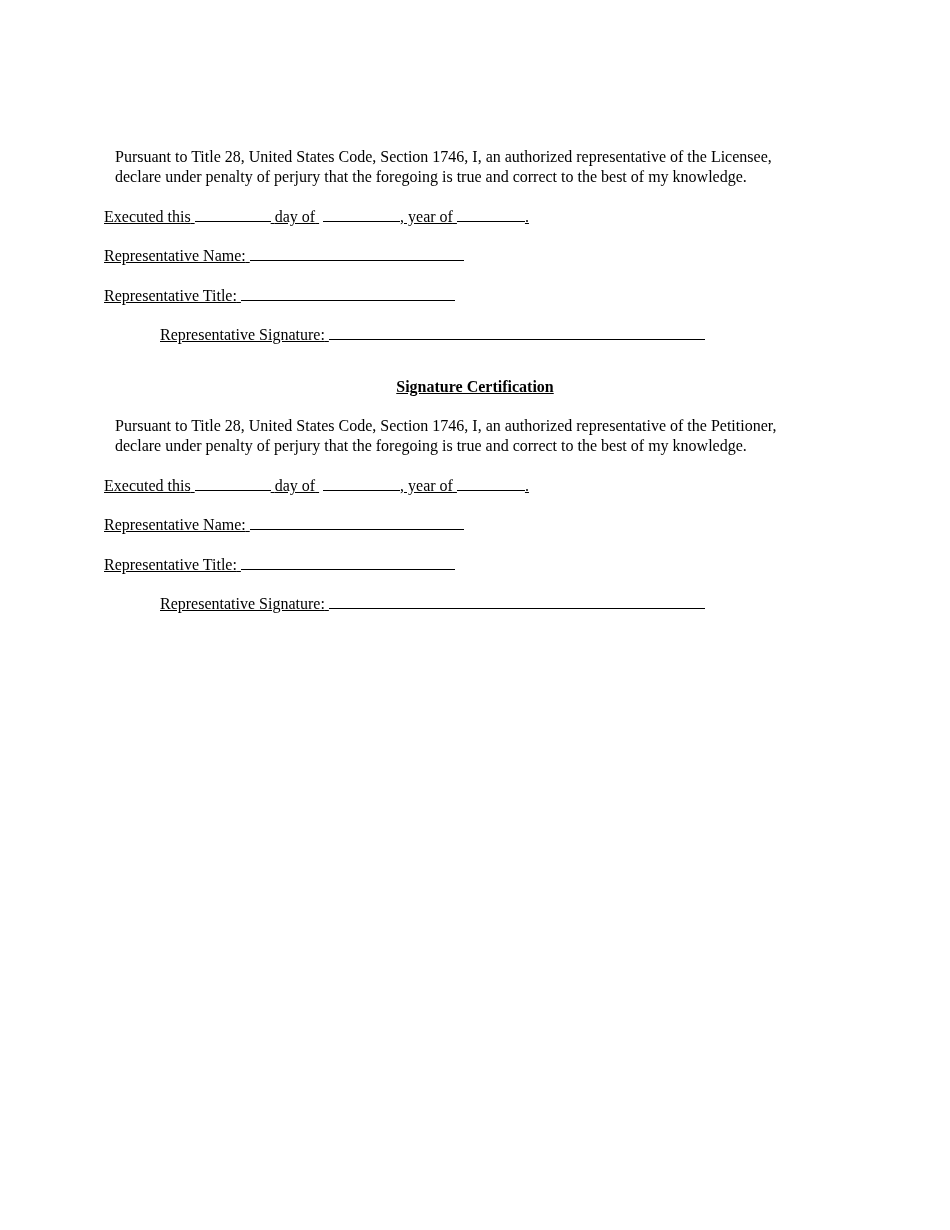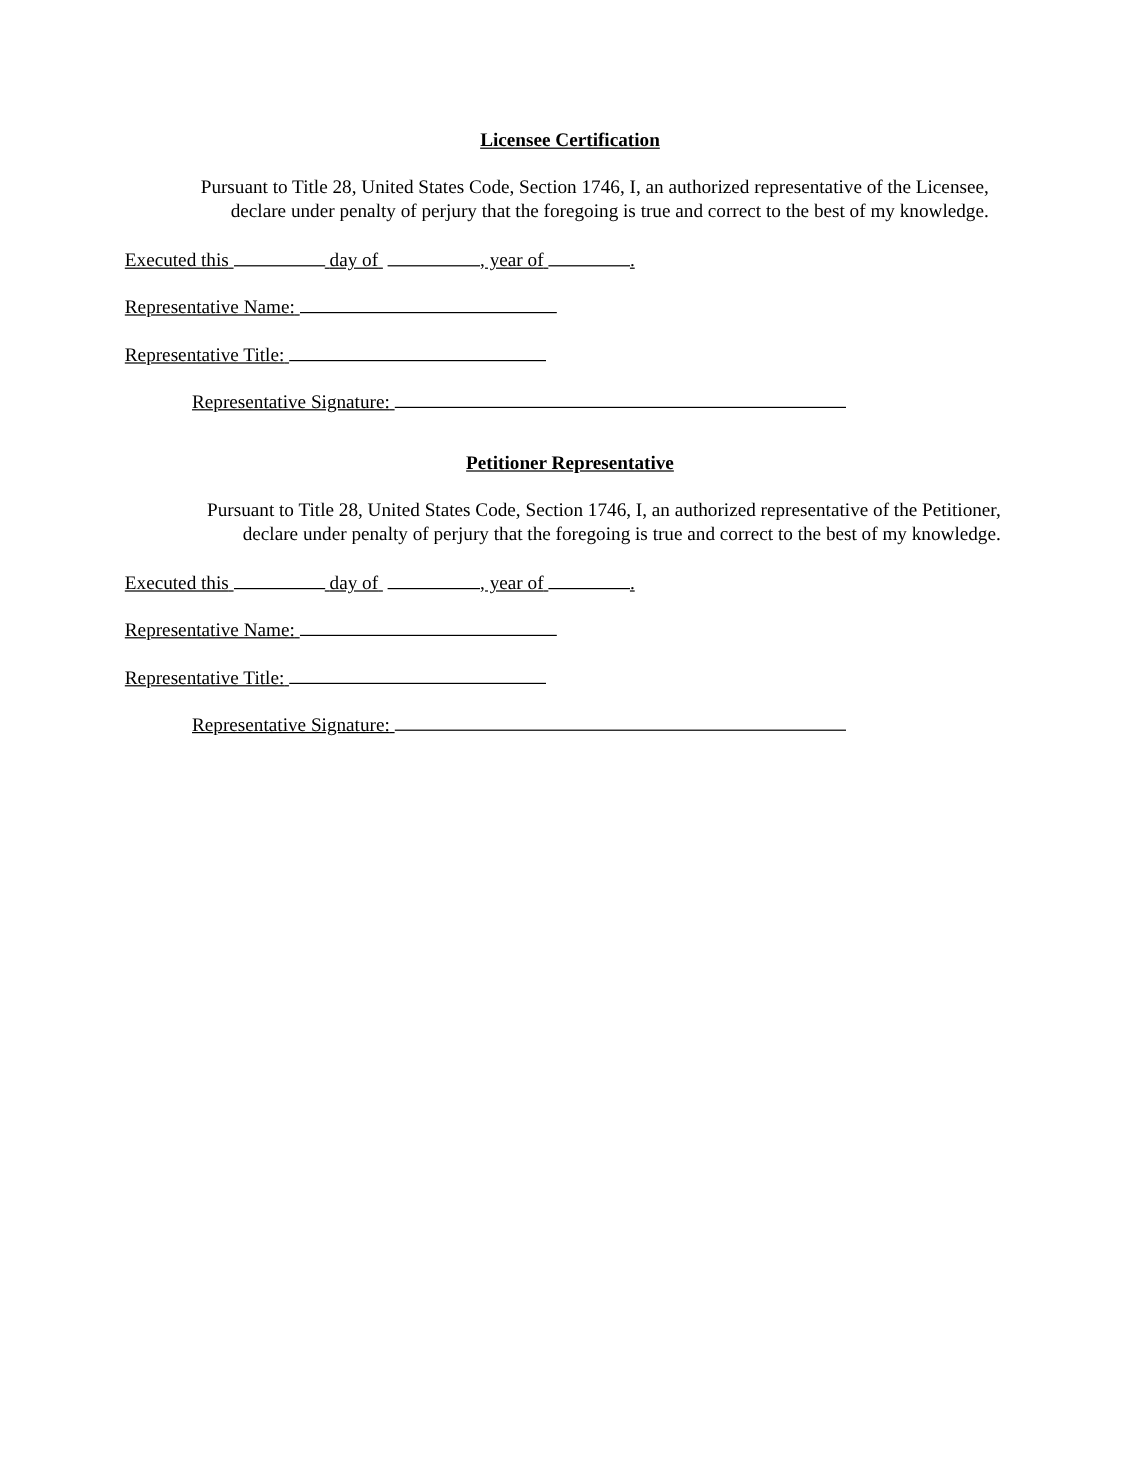--- a/index.html
+++ b/index.html
@@ -1,28 +1,27 @@
 <!DOCTYPE html>
 <html><head>
 <meta charset="utf-8">
 <style>
   html, body { margin: 0; padding: 0; background: #ffffff; }
   body { width: 950px; height: 1230px; position: relative; font-family: "Liberation Serif", serif; color: #000; font-size: 16px; }
   .page { position: absolute; left: 0; top: 0; width: 950px; height: 1230px; }
   .heading { position: absolute; left: 0; width: 950px; text-align: center; font-weight: bold; text-decoration: underline; font-size: 16px; line-height: 20px; }
-  .para { position: absolute; left: 104px; width: 720px; line-height: 20px; text-align: right; }
+  .para { position: absolute; left: 115px; width: 720px; line-height: 20px; }
   .line { position: absolute; line-height: 20px; white-space: nowrap; text-decoration: underline; }
   .blank { display: inline-block; border-bottom: 1px solid #000; height: 15px; vertical-align: baseline; }
 </style>
 </head>
 <body>
 
 <div class="page">
 
-  <div class="heading" style="top:108px;">Licensee Certification</div>
   <div class="para" style="top:147px;">
     <div>Pursuant to Title 28, United States Code, Section 1746, I, an authorized representative of the Licensee,</div>
     <div>declare under penalty of perjury that the foregoing is true and correct to the best of my knowledge.</div>
   </div>
   <div class="line" style="left:104px; top:206px;">
     <span>Executed this</span>
     <span class="blank" style="width:76px;"></span>
     <span>day of</span>
     <span class="blank" style="width:77px; margin-left:4px;"></span><span>, year of</span>
     <span class="blank" style="width:68px;"></span><span>.</span>
@@ -33,21 +32,21 @@
   </div>
   <div class="line" style="left:104px; top:285px;">
     <span>Representative Title:</span>
     <span class="blank" style="width:214px;"></span>
   </div>
   <div class="line" style="left:160px; top:324px;">
     <span>Representative Signature:</span>
     <span class="blank" style="width:376px;"></span>
   </div>
 
-  <div class="heading" style="top:377px;">Petitioner Representative</div>
+  <div class="heading" style="top:377px;">Signature Certification</div>
   <div class="para" style="top:416px; width:730px;">
     <div>Pursuant to Title 28, United States Code, Section 1746, I, an authorized representative of the Petitioner,</div>
     <div>declare under penalty of perjury that the foregoing is true and correct to the best of my knowledge.</div>
   </div>
   <div class="line" style="left:104px; top:475px;">
     <span>Executed this</span>
     <span class="blank" style="width:76px;"></span>
     <span>day of</span>
     <span class="blank" style="width:77px; margin-left:4px;"></span><span>, year of</span>
     <span class="blank" style="width:68px;"></span><span>.</span>

